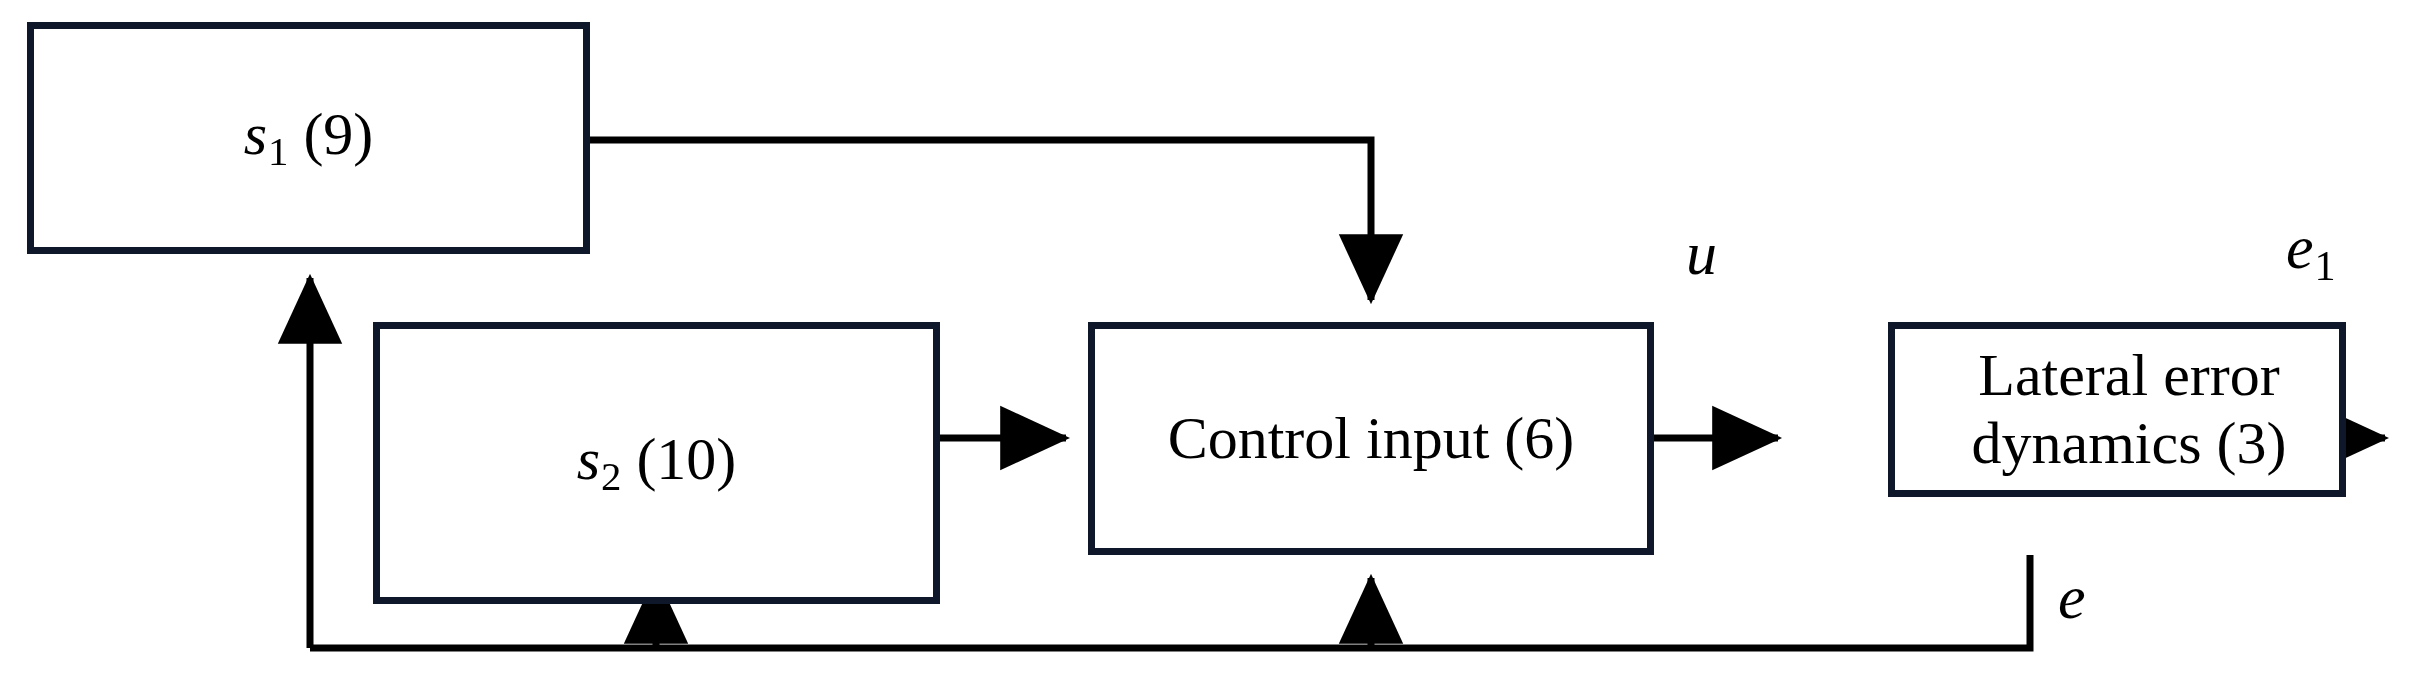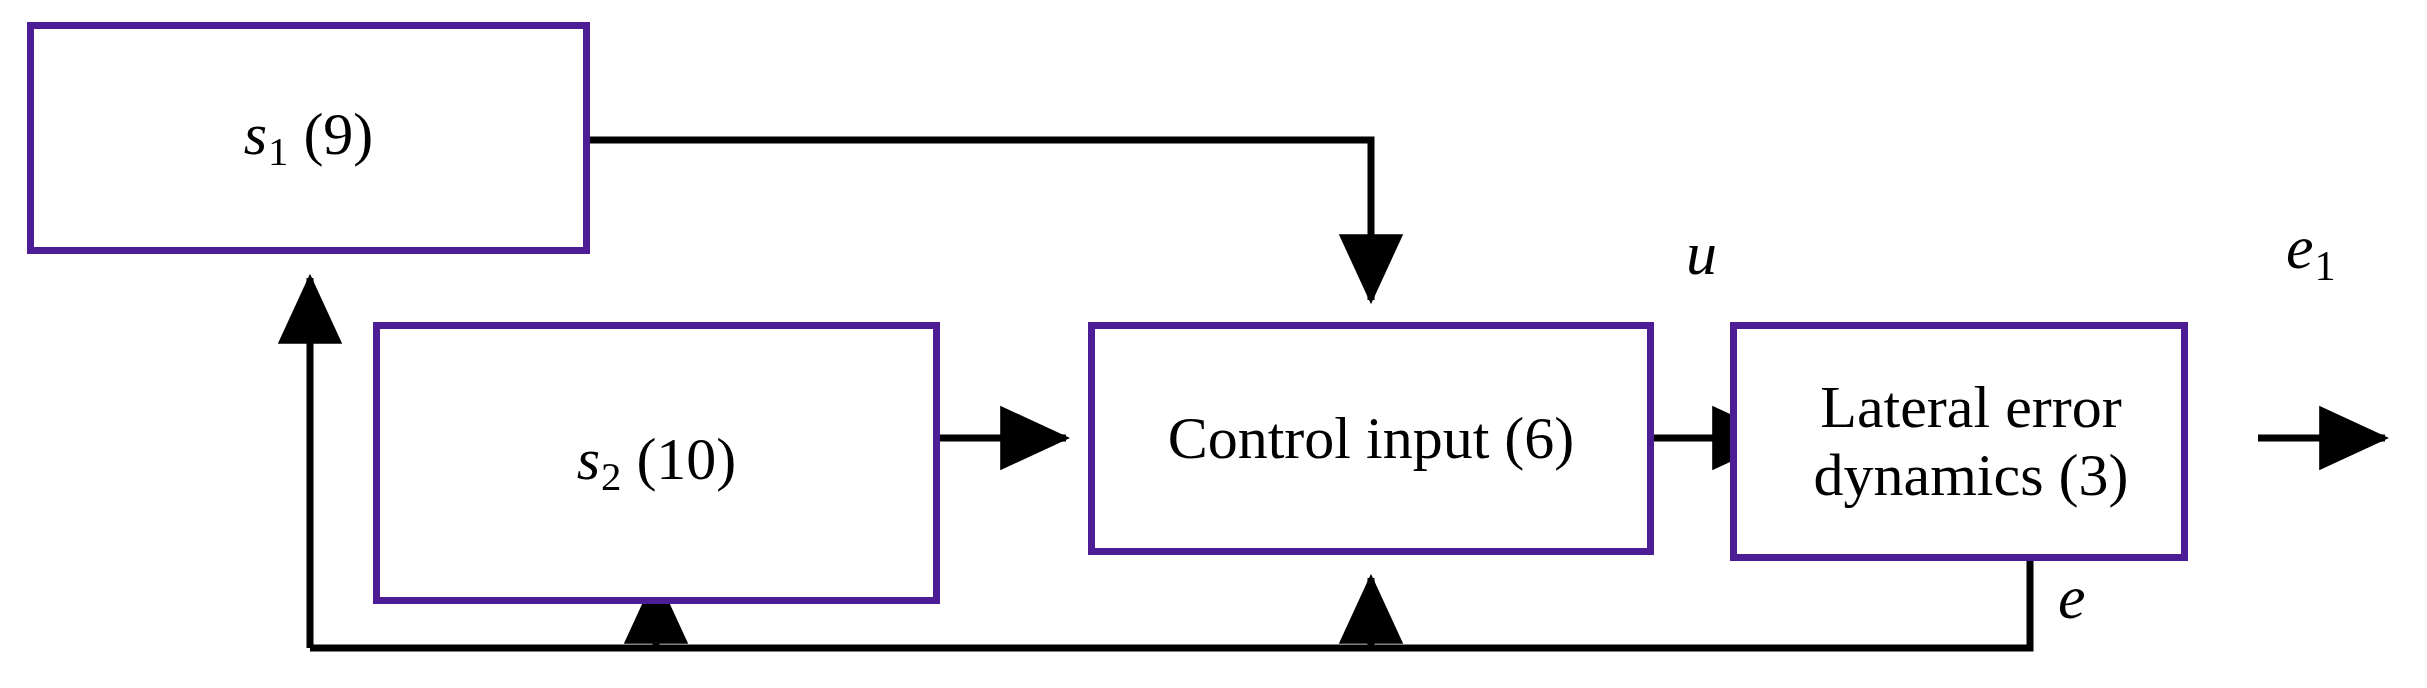--- a/index.html
+++ b/index.html
@@ -20,21 +20,21 @@
   #diagram-svg {
     position: absolute;
     left: 0;
     top: 0;
     width: 2427px;
     height: 688px;
   }
   .blk {
     position: absolute;
     box-sizing: border-box;
-    border: 7px solid #4c1d95;
+    border: 7px solid #0f172a;
     background: #ffffff;
     display: flex;
     align-items: center;
     justify-content: center;
     text-align: center;
     color: #000000;
     font-family: "Liberation Serif", "DejaVu Serif", serif;
     font-size: 60px;
     line-height: 1.12;
     z-index: 2;
@@ -60,21 +60,21 @@
     font-style: italic;
     line-height: 1;
     z-index: 3;
     white-space: nowrap;
   }
 
   
   #block-s1      { left: 27px;   top: 22px;  width: 563px; height: 232px; }
   #block-s2      { left: 373px;  top: 322px; width: 567px; height: 282px; }
   #block-control { left: 1088px; top: 322px; width: 566px; height: 233px; }
-  #block-lateral { left: 1730px; top: 322px; width: 458px; height: 239px; padding-left: 24px; }
+  #block-lateral { left: 1888px; top: 322px; width: 458px; height: 175px; padding-left: 24px; }
 
   
   #label-u  { left: 1686px; top: 222px; }
   #label-e1 { left: 2286px; top: 216px; }
   #label-e  { left: 2058px; top: 566px; }
 </style>
 </head>
 <body>
 
 <div id="diagram-root">

